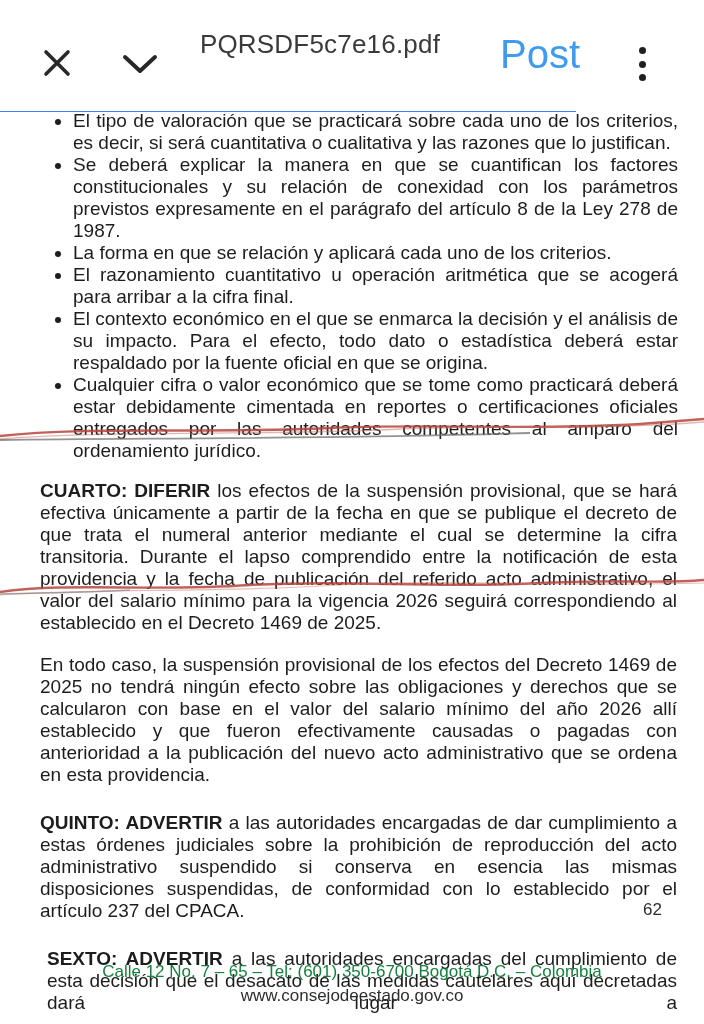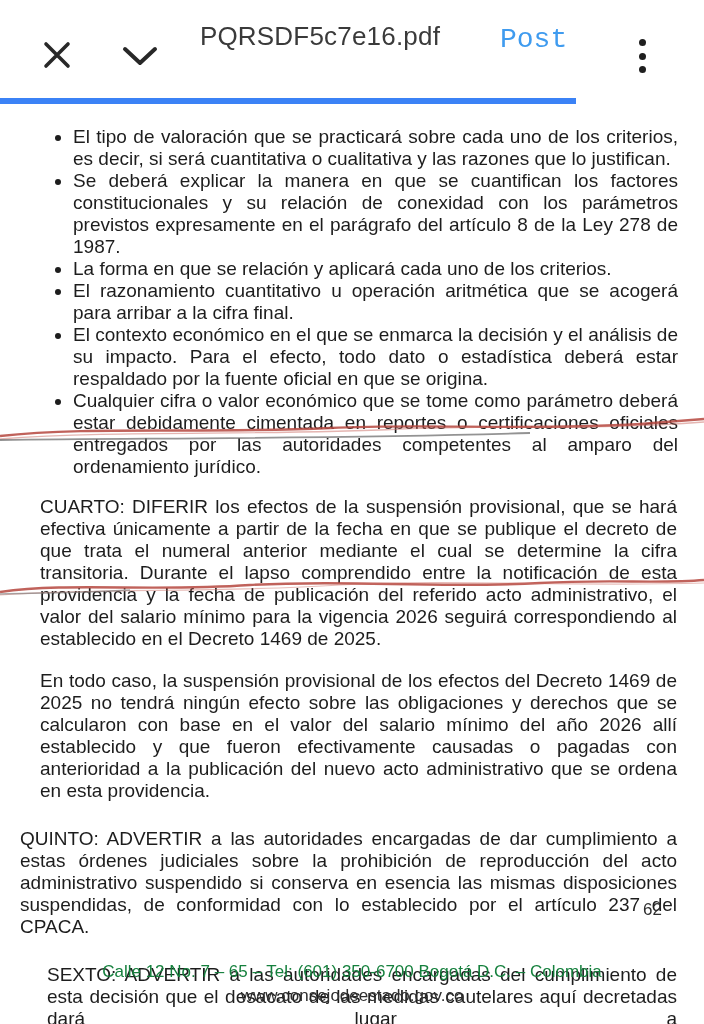--- a/index.html
+++ b/index.html
@@ -3,48 +3,48 @@
 <meta charset="utf-8">
 <style>
   * { margin:0; padding:0; box-sizing:border-box; }
   html,body { background:#ffffff; }
   .screen {
     position:relative; width:704px; height:1024px; background:#ffffff;
     font-family:"Liberation Sans", sans-serif; overflow:hidden;
   }
 
   
-  .appbar { position:absolute; top:4px; left:0; width:576px; height:100px;
-            background:#ffffff; border-bottom:6px solid #3b82f6; }
+  .appbar { position:absolute; top:12px; left:0; width:576px; height:100px;
+            background:#ffffff; border-bottom:1px solid #3b82f6; }
   .icon-btn { position:absolute; background:none; border:none; cursor:pointer; padding:0; }
   .close-btn { left:42px; top:36px; width:30px; height:30px; }
   .collapse-btn { left:122px; top:41px; width:36px; height:22px; }
   .title-block { position:absolute; left:160px; top:17px; width:320px; text-align:center; }
   .doc-title { font-size:26px; color:#3a3a3a; letter-spacing:0.2px; white-space:nowrap; }
   .doc-subtitle { display:inline-block; margin-top:4px; font-size:22px; color:#9c9c9c;
     white-space:nowrap;
     -webkit-mask-image:linear-gradient(to right, rgba(0,0,0,0) 0px, rgba(0,0,0,.35) 8px, #000 22px);
     mask-image:linear-gradient(to right, rgba(0,0,0,0) 0px, rgba(0,0,0,.35) 8px, #000 22px);
   }
   .post-btn { position:absolute; left:500px; top:20px; background:none; border:none;
-    font-family:Liberation Mono, monospace; font-size:28px; color:#3f9bef; cursor:pointer; }
+    font-family:Liberation Sans, sans-serif; font-size:40px; color:#3f9bef; cursor:pointer; }
   .menu-btn { left:632px; top:35px; width:20px; height:34px;
     display:flex; flex-direction:column; align-items:center; justify-content:space-between; }
   .menu-btn i { display:block; width:7px; height:7px; border-radius:50%; background:#1f1f1f; }
 
   
   .doc { position:absolute; top:101px; left:0; width:704px; color:#1d1d1d;
          font-size:19px; line-height:22px; }
-  ul.bullets { margin:25px 26px 0 40px; padding-left:33px; list-style:disc outside; }
+  ul.bullets { margin:9px 26px 0 40px; padding-left:33px; list-style:disc outside; }
   ul.bullets li { text-align:justify; }
   .doc p { margin:18px 27px 0 40px; text-align:justify; }
   .doc p.p-entodo { margin-top:20px; }
-  .doc p.p-quinto { margin-top:26px;margin-left:20px; }
+  .doc p.p-quinto { margin-top:26px; }
   .doc p.p-sexto  { margin-top:26px; text-align-last:justify;margin-left:47px; }
-  .lead { font-weight:normal; }
+  .lead { font-weight:bold; }
 
   
   .annot { position:absolute; left:0; width:704px; pointer-events:none; }
   .annot1 { top:412px; height:30px; }
   .annot2 { top:572px; height:26px; }
 
   
   .page-number { position:absolute; top:900px; right:42px; font-size:17px; color:#2e2e2e; }
   .footer-line1 { position:absolute; top:962px; left:0; width:704px; text-align:center;
                   font-size:17px; color:#15803d; }
@@ -82,21 +82,21 @@
     </button>
   </header>
 
   <main class="doc">
     <ul class="bullets">
       <li>El tipo de valoración que se practicará sobre cada uno de los criterios, es decir, si será cuantitativa o cualitativa y las razones que lo justifican.</li>
       <li>Se deberá explicar la manera en que se cuantifican los factores constitucionales y su relación de conexidad con los parámetros previstos expresamente en el parágrafo del artículo 8 de la Ley 278 de 1987.</li>
       <li>La forma en que se relación y aplicará cada uno de los criterios.</li>
       <li>El razonamiento cuantitativo u operación aritmética que se acogerá para arribar a la cifra final.</li>
       <li>El contexto económico en el que se enmarca la decisión y el análisis de su impacto. Para el efecto, todo dato o estadística deberá estar respaldado por la fuente oficial en que se origina.</li>
-      <li>Cualquier cifra o valor económico que se tome como parámetro deberá estar debidamente cimentada en reportes o certificaciones oficiales entregados por las autoridades competentes al amparo del ordenamiento jurídico.</li>
+      <li>Cualquier cifra o valor económico que se tome como practicará deberá estar debidamente cimentada en reportes o certificaciones oficiales entregados por las autoridades competentes al amparo del ordenamiento jurídico.</li>
     </ul>
 
     <p class="p-cuarto"><span class="lead">CUARTO: DIFERIR</span><span> los efectos de la suspensión provisional, que se hará efectiva únicamente a partir de la fecha en que se publique el decreto de que trata el numeral anterior mediante el cual se determine la cifra transitoria. Durante el lapso comprendido entre la notificación de esta providencia y la fecha de publicación del referido acto administrativo, el valor del salario mínimo para la vigencia 2026 seguirá correspondiendo al establecido en el Decreto 1469 de 2025.</span></p>
 
     <p class="p-entodo"><span class="lead"></span><span>En todo caso, la suspensión provisional de los efectos del Decreto 1469 de 2025 no tendrá ningún efecto sobre las obligaciones y derechos que se calcularon con base en el valor del salario mínimo del año 2026 allí establecido y que fueron efectivamente causadas o pagadas con anterioridad a la publicación del nuevo acto administrativo que se ordena en esta providencia.</span></p>
 
     <p class="p-quinto"><span class="lead">QUINTO: ADVERTIR</span><span> a las autoridades encargadas de dar cumplimiento a estas órdenes judiciales sobre la prohibición de reproducción del acto administrativo suspendido si conserva en esencia las mismas disposiciones suspendidas, de conformidad con lo establecido por el artículo 237 del CPACA.</span></p>
 
     <p class="p-sexto"><span class="lead">SEXTO: ADVERTIR</span><span> a las autoridades encargadas del cumplimiento de esta decisión que el desacato de las medidas cautelares aquí decretadas dará lugar a</span></p>
   </main>

